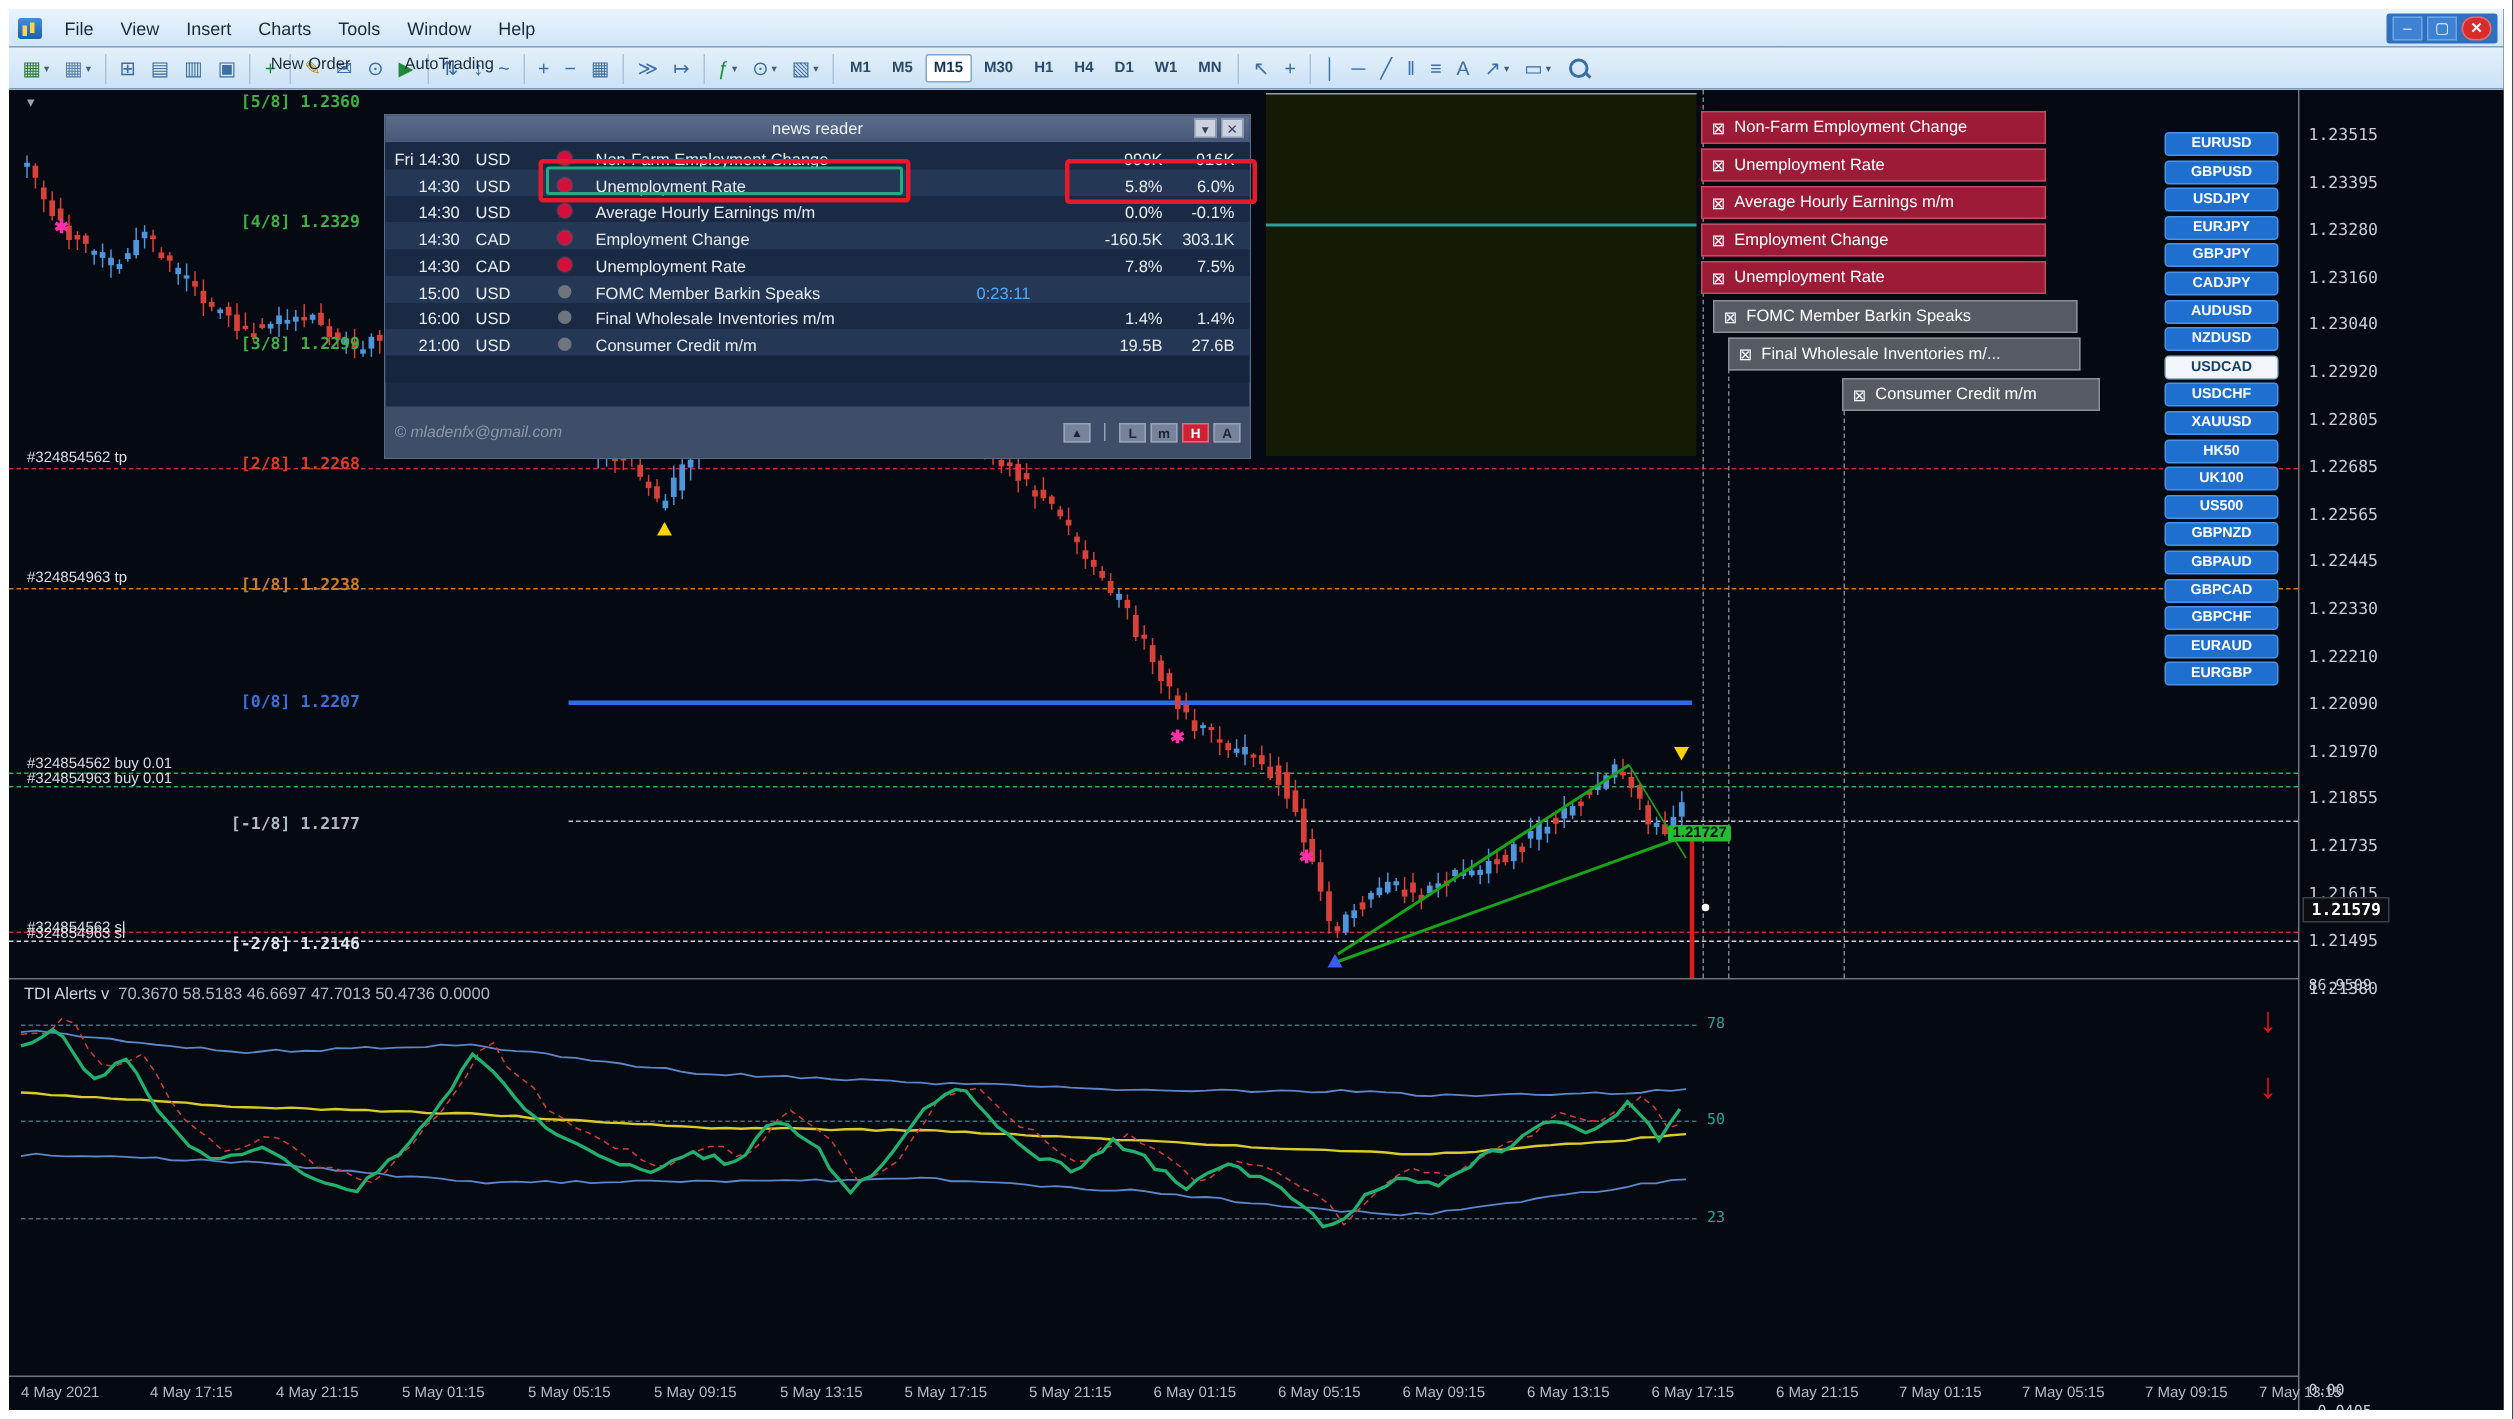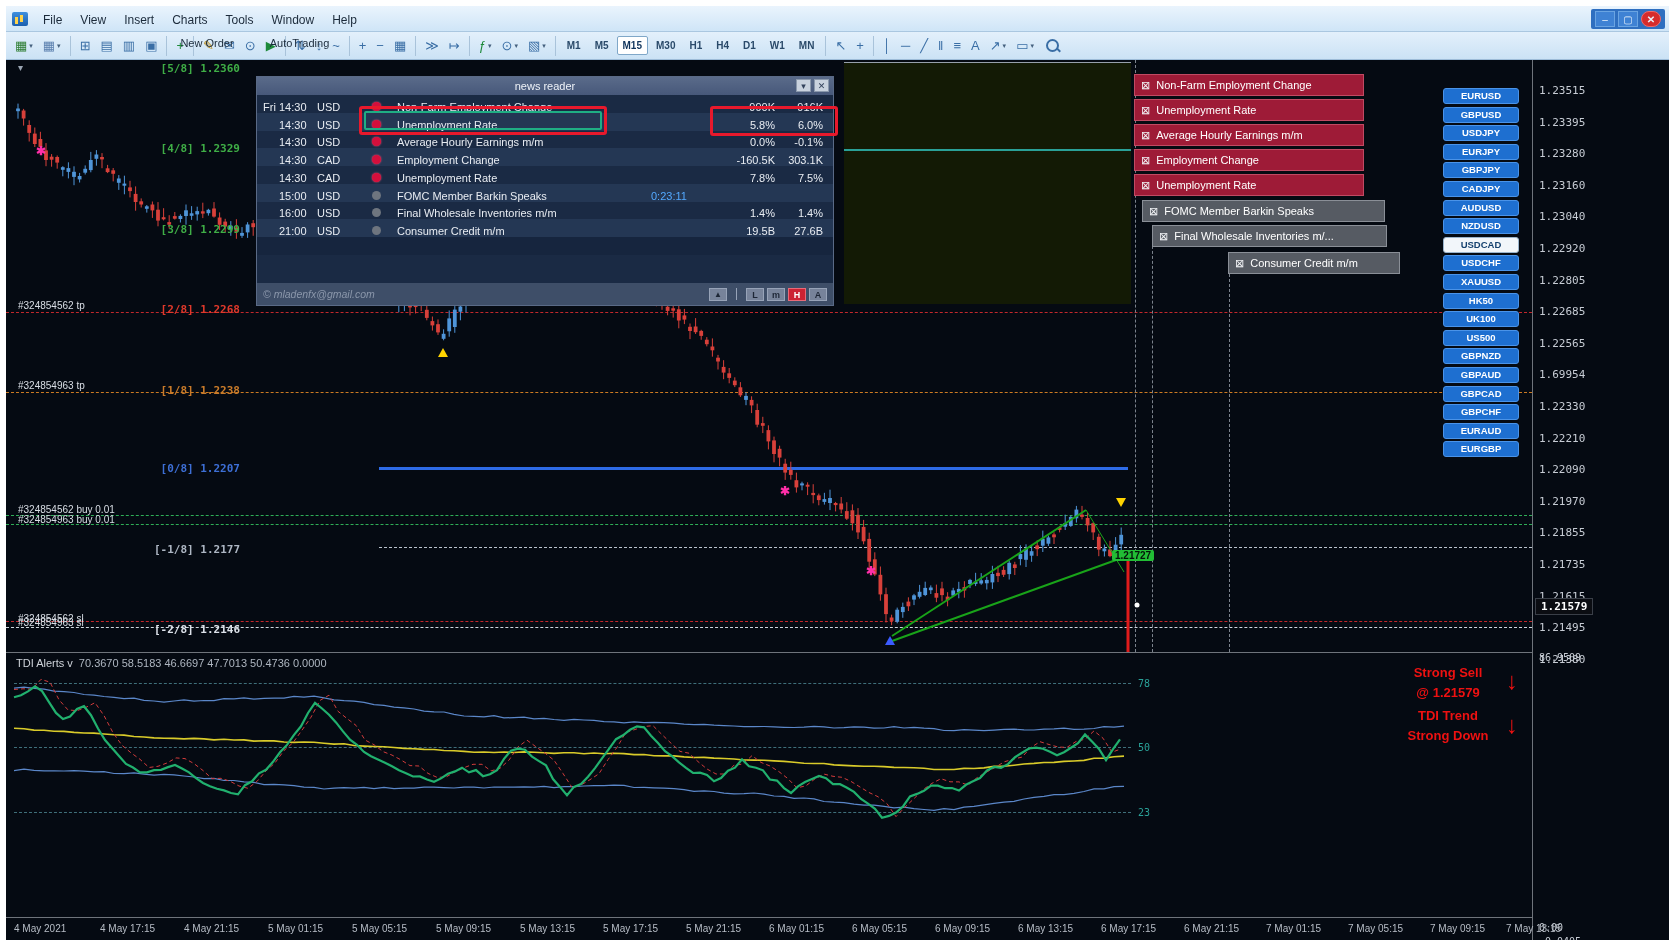--- a/index.html
+++ b/index.html
@@ -70,21 +70,21 @@
   .c-day{width:22px;padding-left:6px;}
   .c-time{width:38px;}
   .c-ccy{width:38px;}
   .c-imp{width:42px;text-align:center;}
   .dot{display:inline-block;width:9px;height:9px;border-radius:50%;background:#6e757f;}
   .nrow.high .dot{background:#d40f3c;box-shadow:0 0 2px #ff5577;}
   .c-event{flex:1;}
   .c-count{width:62px;color:#53a9ff;text-align:left;}
   .c-fc{width:62px;text-align:right;}
   .c-pv{width:58px;text-align:right;padding-right:10px;}
-  .news-foot{position:absolute;left:0;bottom:0;width:100%;height:22px;background:#3e4e68;display:flex;align-items:center;padding:0 6px;color:#9aa6b8;}
+  .news-foot{position:absolute;left:0;bottom:0;width:100%;height:34px;background:#3e4e68;display:flex;align-items:center;padding:0 6px;color:#9aa6b8;}
   .news-foot .mail{font-size:10.5px;font-style:italic;color:#8b97ab;}
   .mode-btns{margin-left:auto;display:flex;gap:3px;align-items:center;}
   .mode-btn{width:18px;height:13px;background:#77839a;color:#1d2636;font-size:9px;font-weight:bold;text-align:center;line-height:13px;border:1px solid #97a3b8;}
   .mode-btn.active{background:#cc2233;color:#fff;border-color:#e86a78;}
   .eject-btn{width:18px;height:13px;background:#77839a;color:#1d2636;font-size:8px;text-align:center;line-height:12px;border:1px solid #97a3b8;margin-right:6px;}
   .foot-sep{width:1px;height:12px;background:#97a3b8;margin-right:6px;}
   .qmark{position:absolute;left:424px;top:1px;width:12px;height:12px;border:1px solid #8a98ac;border-radius:50%;color:#c2cbda;font-size:9px;text-align:center;line-height:12px;}
   .h-time{position:absolute;left:14px;}.h-ccy{position:absolute;left:58px;}.h-imp{position:absolute;left:106px;}
   .h-fc{position:absolute;left:458px;width:48px;text-align:right;}.h-pv{position:absolute;left:512px;width:48px;text-align:right;}
 
@@ -935,21 +935,21 @@
 
     <span class="plabel" style="top: 30px;">1.23515</span>
         <span class="plabel" style="top: 62px;">1.23395</span>
         <span class="plabel" style="top: 93px;">1.23280</span>
         <span class="plabel" style="top: 125px;">1.23160</span>
         <span class="plabel" style="top: 156px;">1.23040</span>
         <span class="plabel" style="top: 188px;">1.22920</span>
         <span class="plabel" style="top: 220px;">1.22805</span>
         <span class="plabel" style="top: 251px;">1.22685</span>
         <span class="plabel" style="top: 283px;">1.22565</span>
-        <span class="plabel" style="top: 314px;">1.69954</span>
+        <span class="plabel" style="top: 314px;">1.22445</span>
         <span class="plabel" style="top: 346px;">1.22330</span>
         <span class="plabel" style="top: 378px;">1.22210</span>
         <span class="plabel" style="top: 409px;">1.22090</span>
         <span class="plabel" style="top: 441px;">1.21970</span>
         <span class="plabel" style="top: 472px;">1.21855</span>
         <span class="plabel" style="top: 504px;">1.21735</span>
         <span class="plabel" style="top: 536px;">1.21615</span>
         <span class="plabel" style="top: 567px;">1.21495</span>
         <span class="plabel" style="top: 599px;">1.21380</span>
       </div>
@@ -978,26 +978,20 @@
         <span class="tdi-level-label" style="top: 94px;">50</span>
         <span class="tdi-level-label" style="top: 159px;">23</span>
       </div>
     <svg id="tdi-svg" width="1526" height="266">
         <polyline points="8.0,35.1 18.0,34.1 28.0,35.4 38.0,36.2 48.0,38.2 58.0,38.7 68.0,39.5 78.0,41.5 88.0,42.2 98.0,43.5 108.0,44.4 118.0,45.7 128.0,45.2 138.0,47.3 148.0,48.0 158.0,49.1 168.0,48.0 178.0,46.8 188.0,48.2 198.0,47.5 208.0,47.7 218.0,45.7 228.0,45.9 238.0,44.9 248.0,46.1 258.0,45.4 268.0,45.2 278.0,45.1 288.0,43.4 298.0,44.1 308.0,43.2 318.0,44.9 328.0,46.9 338.0,47.7 348.0,48.1 358.0,49.3 368.0,51.7 378.0,52.3 388.0,54.1 398.0,54.8 408.0,56.0 418.0,58.2 428.0,58.8 438.0,59.0 448.0,61.4 458.0,63.0 468.0,63.3 478.0,63.9 488.0,62.7 498.0,64.9 508.0,64.6 518.0,64.2 528.0,65.9 538.0,65.3 548.0,66.5 558.0,67.3 568.0,66.4 578.0,67.0 588.0,67.4 598.0,68.6 608.0,68.8 618.0,69.9 628.0,68.9 638.0,69.7 648.0,69.4 658.0,69.6 668.0,70.1 678.0,71.1 688.0,71.6 698.0,71.3 708.0,72.1 718.0,72.6 728.0,73.0 738.0,73.7 748.0,73.6 758.0,73.5 768.0,73.9 778.0,74.3 788.0,74.5 798.0,74.1 808.0,73.4 818.0,73.8 828.0,75.0 838.0,74.6 848.0,73.9 858.0,74.2 868.0,75.2 878.0,75.0 888.0,73.6 898.0,75.0 908.0,74.4 918.0,75.2 928.0,75.6 938.0,77.5 948.0,77.7 958.0,76.6 968.0,77.1 978.0,77.7 988.0,77.1 998.0,76.4 1008.0,76.1 1018.0,76.9 1028.0,77.0 1038.0,76.2 1048.0,75.9 1058.0,75.2 1068.0,76.4 1078.0,76.1 1088.0,75.5 1098.0,73.6 1108.0,74.2 1118.0,73.1" fill="none" stroke="#5b87c9" stroke-width="1.2"></polyline>
         <polyline points="8.0,117.7 18.0,116.1 28.0,117.4 38.0,117.9 48.0,117.8 58.0,118.0 68.0,117.7 78.0,118.2 88.0,118.9 98.0,118.6 108.0,120.5 118.0,120.7 128.0,119.9 138.0,121.1 148.0,122.2 158.0,121.3 168.0,121.9 178.0,123.0 188.0,124.0 198.0,125.7 208.0,125.4 218.0,127.5 228.0,127.5 238.0,128.9 248.0,129.4 258.0,131.6 268.0,131.3 278.0,131.8 288.0,132.7 298.0,134.2 308.0,134.4 318.0,136.0 328.0,135.1 338.0,134.7 348.0,135.2 358.0,134.3 368.0,135.7 378.0,134.3 388.0,135.7 398.0,135.2 408.0,135.1 418.0,134.1 428.0,134.1 438.0,134.6 448.0,135.0 458.0,134.1 468.0,134.2 478.0,135.0 488.0,134.0 498.0,134.1 508.0,134.1 518.0,133.8 528.0,134.1 538.0,133.3 548.0,134.7 558.0,133.6 568.0,133.6 578.0,133.0 588.0,132.7 598.0,132.7 608.0,132.1 618.0,132.4 628.0,134.5 638.0,134.4 648.0,134.9 658.0,135.2 668.0,135.7 678.0,136.7 688.0,138.3 698.0,137.8 708.0,138.5 718.0,140.1 728.0,140.8 738.0,140.7 748.0,140.0 758.0,141.2 768.0,143.0 778.0,143.3 788.0,145.3 798.0,145.0 808.0,145.8 818.0,148.5 828.0,149.2 838.0,149.6 848.0,151.2 858.0,152.1 868.0,152.1 878.0,153.3 888.0,154.9 898.0,154.1 908.0,155.6 918.0,156.5 928.0,157.3 938.0,155.6 948.0,156.6 958.0,154.1 968.0,153.4 978.0,151.8 988.0,150.4 998.0,149.1 1008.0,148.4 1018.0,146.0 1028.0,144.4 1038.0,143.3 1048.0,141.7 1058.0,141.7 1068.0,140.4 1078.0,138.5 1088.0,135.9 1098.0,135.9 1108.0,133.7 1118.0,133.3" fill="none" stroke="#5b87c9" stroke-width="1.2"></polyline>
         <polyline points="8.0,75.3 18.0,75.8 28.0,77.1 38.0,77.3 48.0,78.3 58.0,78.4 68.0,79.4 78.0,80.0 88.0,80.1 98.0,81.0 108.0,81.7 118.0,82.1 128.0,83.5 138.0,84.0 148.0,84.9 158.0,85.2 168.0,85.4 178.0,85.9 188.0,85.4 198.0,85.9 208.0,86.9 218.0,86.3 228.0,87.0 238.0,86.9 248.0,88.1 258.0,87.8 268.0,87.9 278.0,89.0 288.0,89.4 298.0,89.0 308.0,89.2 318.0,90.2 328.0,91.1 338.0,90.8 348.0,92.5 358.0,93.1 368.0,93.5 378.0,93.7 388.0,94.5 398.0,95.4 408.0,95.7 418.0,96.4 428.0,96.5 438.0,97.5 448.0,97.8 458.0,98.4 468.0,99.3 478.0,99.0 488.0,99.5 498.0,99.0 508.0,99.5 518.0,98.9 528.0,99.3 538.0,99.7 548.0,100.4 558.0,99.8 568.0,99.7 578.0,100.8 588.0,100.0 598.0,100.8 608.0,100.3 618.0,100.6 628.0,101.6 638.0,101.5 648.0,102.7 658.0,102.9 668.0,102.9 678.0,103.9 688.0,104.5 698.0,104.4 708.0,105.1 718.0,105.5 728.0,106.0 738.0,107.0 748.0,107.1 758.0,107.3 768.0,107.9 778.0,108.4 788.0,109.3 798.0,110.2 808.0,110.5 818.0,110.5 828.0,111.9 838.0,112.4 848.0,112.9 858.0,113.2 868.0,113.3 878.0,113.6 888.0,114.4 898.0,114.5 908.0,114.7 918.0,115.3 928.0,116.5 938.0,116.5 948.0,116.5 958.0,115.4 968.0,115.5 978.0,114.9 988.0,113.4 998.0,113.3 1008.0,112.2 1018.0,111.0 1028.0,110.4 1038.0,109.5 1048.0,109.4 1058.0,108.4 1068.0,108.0 1078.0,107.4 1088.0,105.3 1098.0,105.1 1108.0,103.8 1118.0,103.1" fill="none" stroke="#d9cb2a" stroke-width="1.6"></polyline>
         <polyline points="8.0,36.5 17.0,35.8 26.0,36.2 35.0,26.3 44.0,29.2 53.0,46.8 62.0,56.9 71.0,57.7 80.0,54.3 89.0,49.7 98.0,62.6 107.0,79.7 116.0,92.3 125.0,99.8 134.0,106.3 143.0,114.5 152.0,113.3 161.0,110.0 170.0,104.9 179.0,105.6 188.0,110.6 197.0,117.5 206.0,125.6 215.0,125.3 224.0,128.2 233.0,133.0 242.0,135.3 251.0,128.4 260.0,117.9 269.0,109.9 278.0,97.5 287.0,89.7 296.0,77.2 305.0,64.2 314.0,47.4 323.0,42.2 332.0,58.3 341.0,65.5 350.0,72.4 359.0,87.0 368.0,91.7 377.0,98.6 386.0,102.1 395.0,106.9 404.0,112.6 413.0,113.0 422.0,120.4 431.0,124.3 440.0,124.1 449.0,118.7 458.0,114.7 467.0,111.3 476.0,111.3 485.0,117.9 494.0,115.3 503.0,107.1 512.0,93.9 521.0,87.2 530.0,93.8 539.0,100.1 548.0,107.2 557.0,120.5 566.0,134.4 575.0,132.0 584.0,126.7 593.0,120.7 602.0,106.6 611.0,94.4 620.0,79.2 629.0,76.5 638.0,73.5 647.0,72.7 656.0,81.6 665.0,90.2 674.0,98.4 683.0,100.2 692.0,108.6 701.0,116.0 710.0,121.0 719.0,121.0 728.0,112.2 737.0,111.0 746.0,102.6 755.0,109.4 764.0,113.0 773.0,118.7 782.0,125.7 791.0,134.9 800.0,132.8 809.0,125.8 818.0,121.1 827.0,123.3 836.0,124.3 845.0,128.4 854.0,134.0 863.0,139.5 872.0,143.7 881.0,150.7 890.0,163.6 899.0,154.1 908.0,145.6 917.0,136.7 926.0,130.3 935.0,125.7 944.0,128.8 953.0,128.9 962.0,132.1 971.0,124.7 980.0,119.4 989.0,114.5 998.0,108.9 1007.0,106.2 1016.0,104.1 1025.0,94.4 1034.0,88.7 1043.0,91.5 1052.0,94.0 1061.0,94.4 1070.0,88.5 1079.0,86.2 1088.0,77.9 1097.0,85.2 1106.0,99.2 1115.0,95.9" fill="none" stroke="#d23b3b" stroke-width="1" stroke-dasharray="4,3"></polyline>
         <polyline points="8.0,44.3 15.0,42.3 22.0,38.4 29.0,33.4 36.0,38.1 43.0,49.1 50.0,59.9 57.0,66.0 64.0,63.5 71.0,56.0 78.0,53.2 85.0,62.2 92.0,75.5 99.0,87.1 106.0,95.0 113.0,102.9 120.0,110.9 127.0,114.5 134.0,119.3 141.0,119.4 148.0,117.1 155.0,116.8 162.0,114.1 169.0,111.9 176.0,115.5 183.0,119.3 190.0,125.1 197.0,130.0 204.0,133.2 211.0,135.8 218.0,137.4 225.0,140.0 232.0,141.4 239.0,132.2 246.0,128.3 253.0,120.3 260.0,116.8 267.0,108.8 274.0,99.3 281.0,91.9 288.0,81.8 295.0,73.3 302.0,60.0 309.0,49.8 316.0,55.5 323.0,61.7 330.0,69.4 337.0,78.4 344.0,86.6 351.0,91.8 358.0,98.9 365.0,103.3 372.0,106.5 379.0,109.7 386.0,113.3 393.0,117.3 400.0,120.3 407.0,123.5 414.0,123.4 421.0,126.5 428.0,128.7 435.0,125.4 442.0,120.8 449.0,118.4 456.0,114.7 463.0,119.4 470.0,117.1 477.0,123.2 484.0,121.2 491.0,117.1 498.0,105.9 505.0,97.6 512.0,95.6 519.0,96.7 526.0,103.6 533.0,108.1 540.0,112.4 547.0,126.0 554.0,133.9 561.0,142.2 568.0,133.9 575.0,131.1 582.0,123.8 589.0,115.1 596.0,105.4 603.0,95.9 610.0,86.2 617.0,82.3 624.0,76.8 631.0,73.3 638.0,74.3 645.0,82.8 652.0,90.1 659.0,98.2 666.0,103.1 673.0,109.4 680.0,114.9 687.0,120.0 694.0,119.6 701.0,121.9 708.0,128.2 715.0,125.1 722.0,117.7 729.0,114.7 736.0,106.3 743.0,113.3 750.0,114.7 757.0,117.3 764.0,126.6 771.0,127.6 778.0,135.1 785.0,140.0 792.0,133.4 799.0,129.1 806.0,126.1 813.0,123.0 820.0,125.2 827.0,131.2 834.0,131.2 841.0,134.7 848.0,138.9 855.0,146.0 862.0,150.6 869.0,155.9 876.0,164.7 883.0,162.9 890.0,159.6 897.0,153.5 904.0,143.4 911.0,140.9 918.0,137.8 925.0,132.5 932.0,132.7 939.0,135.2 946.0,135.0 953.0,137.6 960.0,131.8 967.0,128.3 974.0,125.1 981.0,117.4 988.0,113.9 995.0,114.8 1002.0,111.1 1009.0,104.2 1016.0,99.8 1023.0,95.5 1030.0,94.7 1037.0,95.7 1044.0,98.7 1051.0,102.2 1058.0,99.3 1065.0,94.8 1072.0,90.2 1079.0,81.5 1086.0,88.6 1093.0,96.0 1100.0,107.2 1107.0,96.1 1114.0,86.3" fill="none" stroke="#21b06e" stroke-width="2.2"></polyline>
       </svg>
-    <div class="signals">
-      <div class="sig">Strong Sell</div>
-      <div class="sig">@ 1.21579</div>
-      <div class="sig" style="margin-top:8px;">TDI Trend</div>
-      <div class="sig">Strong Down</div>
-    </div>
     <span class="sig-arrow" style="top:18px;">↓</span>
     <span class="sig-arrow" style="top:62px;">↓</span>
   </div>
 
   <div class="timeaxis">
 
   <span class="tlabel" style="left: 8px;">4 May 2021</span>
       <span class="tlabel" style="left: 94px;">4 May 17:15</span>
       <span class="tlabel" style="left: 178px;">4 May 21:15</span>
       <span class="tlabel" style="left: 262px;">5 May 01:15</span>

